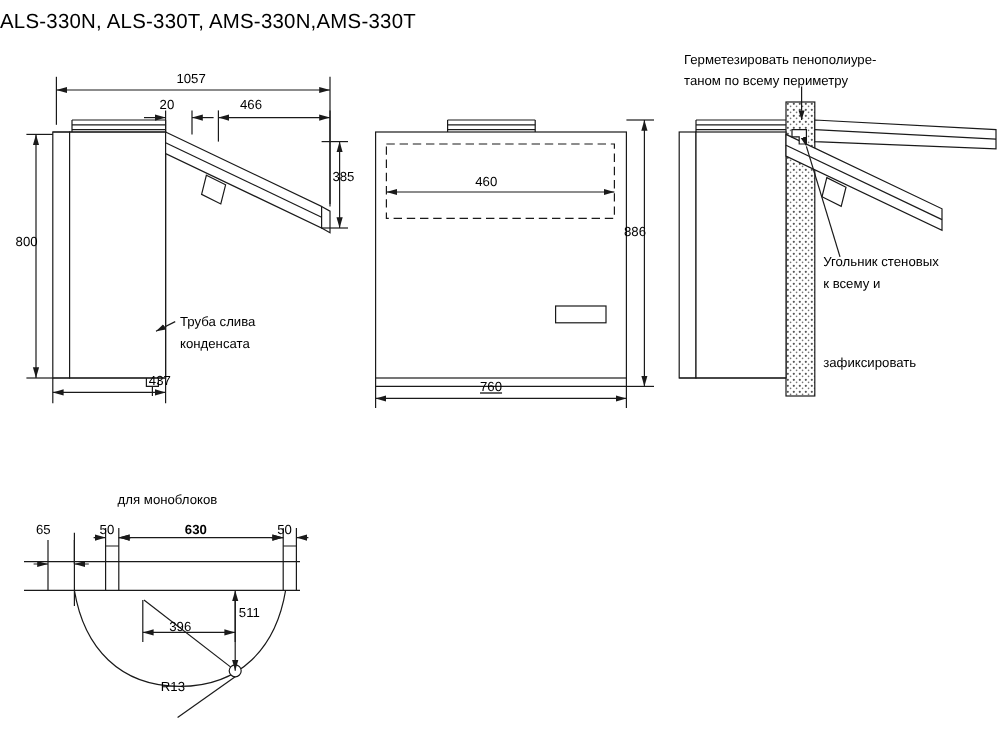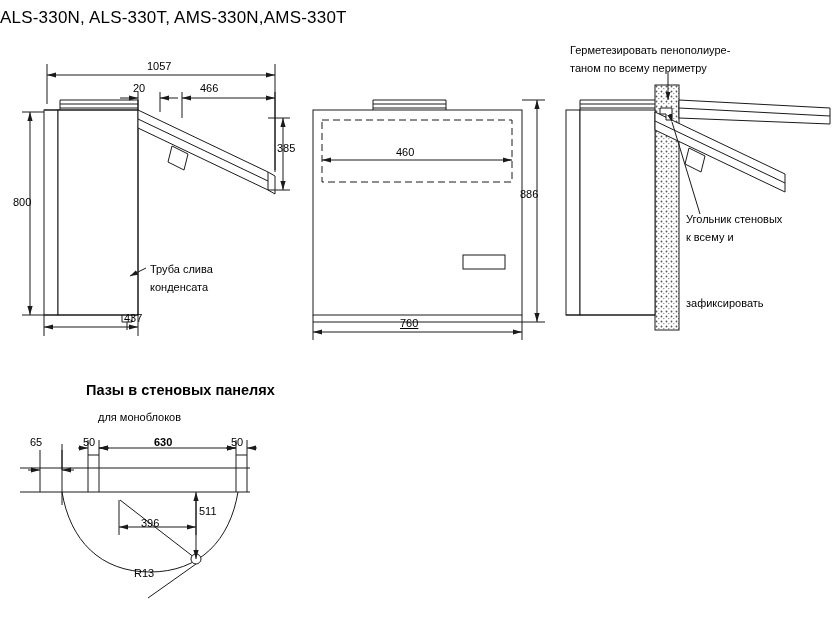--- a/index.html
+++ b/index.html
@@ -263,21 +263,20 @@
   <div class="lbl" style="left:396px; top:146px;">460</div>
   <div class="lbl" style="left:520px; top:188px;">886</div>
   <div class="lbl" style="left:400px; top:317px;text-decoration:underline;">760</div>
 
   <div class="lbl" style="left:570px; top:44px;">Герметезировать пенополиуре-</div>
   <div class="lbl" style="left:570px; top:62px;">таном по всему периметру</div>
   <div class="lbl" style="left:686px; top:213px;">Угольник   стеновых</div>
   <div class="lbl" style="left:686px; top:231px;">к всему и</div>
   <div class="lbl" style="left:686px; top:249px;margin-top:48px;">зафиксировать</div>
 
-  <div class="lbl b" style="left:86px; top:382px;">Пазы в стеновых панелях</div>
   <div class="lbl" style="left:98px; top:411px;">для моноблоков</div>
   <div class="lbl" style="left:30px; top:436px;">65</div>
   <div class="lbl" style="left:83px; top:436px;">50</div>
   <div class="lbl" style="left:154px; top:436px;font-weight:bold;">630</div>
   <div class="lbl" style="left:231px; top:436px;">50</div>
   <div class="lbl" style="left:141px; top:517px;">396</div>
   <div class="lbl" style="left:199px; top:505px;">511</div>
   <div class="lbl" style="left:134px; top:567px;">R13</div>
 
 </div>

